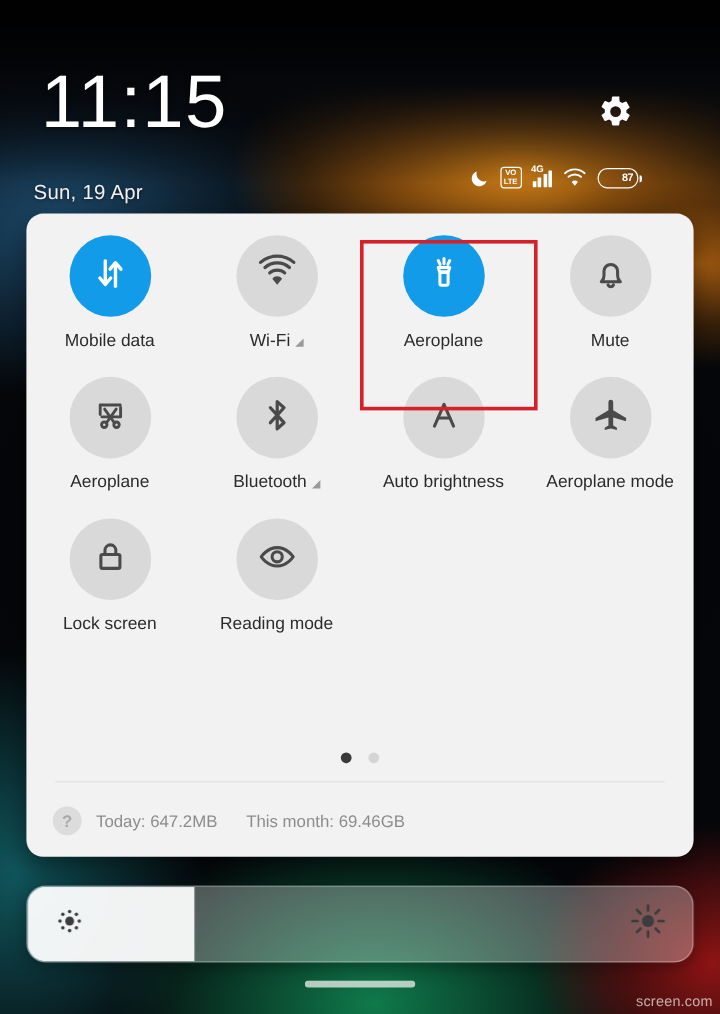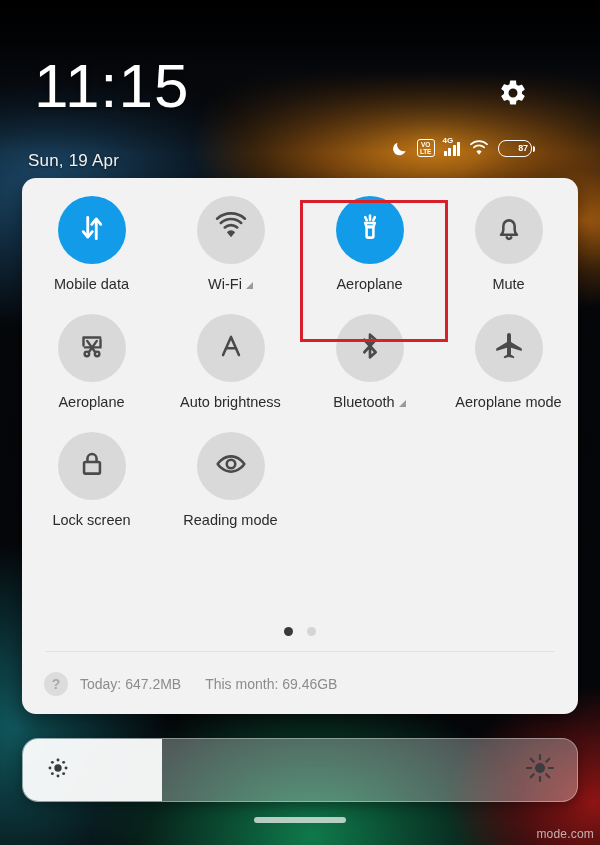--- a/index.html
+++ b/index.html
@@ -327,42 +327,42 @@
             </svg></span>
      </div>
      <div class="tile-label">
        <span>Aeroplane</span>
 
      </div>
       </div>
       <div class="tile">
         <div class="tile-circle">
        <span><svg width="34" height="34" viewBox="0 0 24 24">
+              <g fill="none" stroke="#4a4a4a" stroke-width="1.9" stroke-linecap="round" stroke-linejoin="round">
+        <path d="M8 7.6l8 8.8L12 20V4l4 3.6-8 8.8"></path>
+              </g>
+            </svg></span>
+     </div>
+     <div class="tile-label">
+       <span>Bluetooth</span>
+       <span class="expand-tri"></span>
+     </div>
+      </div>
+      <div class="tile">
+        <div class="tile-circle">
+       <span><svg width="34" height="34" viewBox="0 0 24 24">
               <g fill="none" stroke="#4a4a4a" stroke-width="1.8" stroke-linecap="round" stroke-linejoin="round">
         <path d="M6.4 18.4L12 5.6l5.6 12.8"></path>
                 <line x1="8.6" y1="13.6" x2="15.4" y2="13.6"></line>
               </g>
             </svg></span>
      </div>
      <div class="tile-label">
        <span>Auto brightness</span>
 
-     </div>
-      </div>
-      <div class="tile">
-        <div class="tile-circle">
-       <span><svg width="34" height="34" viewBox="0 0 24 24">
-              <g fill="none" stroke="#4a4a4a" stroke-width="1.9" stroke-linecap="round" stroke-linejoin="round">
-        <path d="M8 7.6l8 8.8L12 20V4l4 3.6-8 8.8"></path>
-              </g>
-            </svg></span>
-     </div>
-     <div class="tile-label">
-       <span>Bluetooth</span>
-       <span class="expand-tri"></span>
      </div>
       </div>
       <div class="tile">
         <div class="tile-circle">
        <span><svg width="34" height="34" viewBox="0 0 24 24">
               <path fill="#4a4a4a" d="M21 15.6v-1.9l-7.6-4.6V4.3a1.4 1.4 0 0 0-2.8 0v4.8L3 13.7v1.9l7.6-2.3v4.8L8.4 19.4v1.3l3.6-.9 3.6.9v-1.3l-2.2-1.3v-4.8L21 15.6z"></path>
             </svg></span>
      </div>
      <div class="tile-label">
        <span>Aeroplane mode</span>
@@ -441,13 +441,13 @@
         <line x1="4.6" y1="4.6" x2="7" y2="7"></line>
         <line x1="17" y1="17" x2="19.4" y2="19.4"></line>
         <line x1="4.6" y1="19.4" x2="7" y2="17"></line>
         <line x1="17" y1="7" x2="19.4" y2="4.6"></line>
       </g>
     </svg>
   </div>
 </div>
 
 <div id="home-indicator"></div>
-<div id="watermark">mode.com</div>
+<div id="watermark">screen.com</div>
 
 </body></html>

